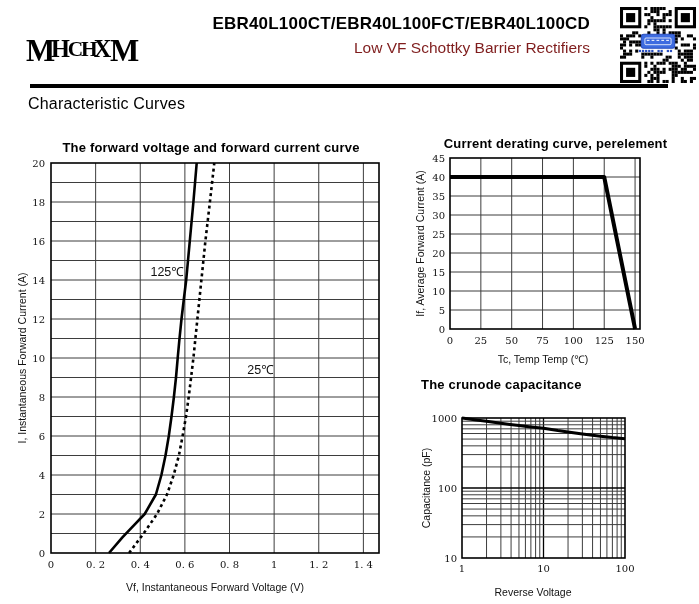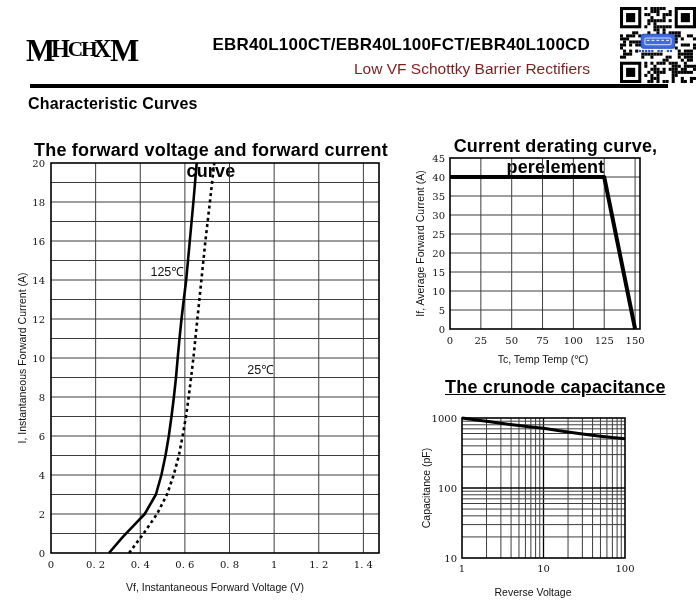--- a/index.html
+++ b/index.html
@@ -1,27 +1,27 @@
 <!DOCTYPE html>
 <html><head>
 <meta charset="utf-8">
 <style>
   html,body{margin:0;padding:0;background:#fff;}
   .page{position:relative;width:699px;height:604px;background:#ffffff;overflow:hidden;
         font-family:"Liberation Sans",sans-serif;color:#000;}
   
   .logo-svg{position:absolute;left:26px;top:10px;}
   .title-block{position:absolute;left:150px;top:14px;width:440px;text-align:right;}
-  .doc-title{font-weight:bold;font-size:17px;letter-spacing:.2px;margin-top:21px;}
+  .doc-title{font-weight:bold;font-size:17px;letter-spacing:.2px;}
   .doc-subtitle{font-size:15.5px;margin-top:5px;color:#7f1d1d;}
   .qr-svg{position:absolute;left:620px;top:7px;}
   .rule{position:absolute;left:30px;top:84px;width:638px;height:3.5px;background:#000;}
-  .section-heading{position:absolute;left:28px;top:95px;margin:0;font-size:16px;font-weight:bold;letter-spacing:.2px;}
+  .section-heading{position:absolute;left:28px;top:95px;margin:0;font-size:16px;font-weight:normal;letter-spacing:.2px;}
   
-  .chart-title{position:absolute;font-weight:bold;font-size:18px;letter-spacing:.2px;pointer-events:none;}
+  .chart-title{position:absolute;font-weight:bold;font-size:13px;letter-spacing:.2px;pointer-events:none;}
   .axis-label{position:absolute;font-size:10.5px;color:#111;pointer-events:none;}
   .rot{transform:rotate(-90deg);transform-origin:0 0;text-align:center;}
   .center{text-align:center;}
   svg{position:absolute;overflow:visible;}
   .tick{font-family:"DejaVu Serif",serif;font-size:10px;fill:#111;}
   .curve-label{font-family:"Liberation Sans",sans-serif;font-size:12.5px;fill:#111;}
 </style>
 </head>
 <body>
 
@@ -338,21 +338,21 @@
       <text x="33" y="107.5" text-anchor="end" class="tick">25</text>
       <text x="33" y="88.5" text-anchor="end" class="tick">30</text>
       <text x="33" y="69.5" text-anchor="end" class="tick">35</text>
       <text x="33" y="50.5" text-anchor="end" class="tick">40</text>
       <text x="33" y="31.5" text-anchor="end" class="tick">45</text>
       <polyline points="38.0,47.0 192.2,47.0 223.1,199.0" fill="none" stroke="#000000" stroke-width="4" stroke-linejoin="round" stroke-linecap="butt"></polyline>
     </svg>
   <div class="axis-label rot" style="left:414px;top:329px;width:171px;">If, Average Forward Current (A)</div>
   <div class="axis-label center" style="left:412px;top:352px;width:262px;">Tc, Temp Temp (℃)</div>
 
-  <div class="chart-title" style="left:445px;top:377px;text-decoration:underline;">The crunode capacitance</div>
+  <div class="chart-title" style="left:421px;top:377px;">The crunode capacitance</div>
   <svg id="chart-capacitance" style="left:412px;top:372px;" width="287" height="212">
       <line x1="74.53394464661447" y1="46" x2="74.53394464661447" y2="186" stroke="#3d3d3d" stroke-width="1"></line>
       <line x1="88.88538225965249" y1="46" x2="88.88538225965249" y2="186" stroke="#3d3d3d" stroke-width="1"></line>
       <line x1="99.06788929322894" y1="46" x2="99.06788929322894" y2="186" stroke="#3d3d3d" stroke-width="1"></line>
       <line x1="106.96605535338554" y1="46" x2="106.96605535338554" y2="186" stroke="#3d3d3d" stroke-width="1"></line>
       <line x1="113.41932690626695" y1="46" x2="113.41932690626695" y2="186" stroke="#3d3d3d" stroke-width="1"></line>
       <line x1="118.87549026116193" y1="46" x2="118.87549026116193" y2="186" stroke="#3d3d3d" stroke-width="1"></line>
       <line x1="123.6018339398434" y1="46" x2="123.6018339398434" y2="186" stroke="#3d3d3d" stroke-width="1"></line>
       <line x1="127.77076451930498" y1="46" x2="127.77076451930498" y2="186" stroke="#3d3d3d" stroke-width="1"></line>
       <line x1="131.5" y1="46" x2="131.5" y2="186" stroke="#000000" stroke-width="1.3"></line>

